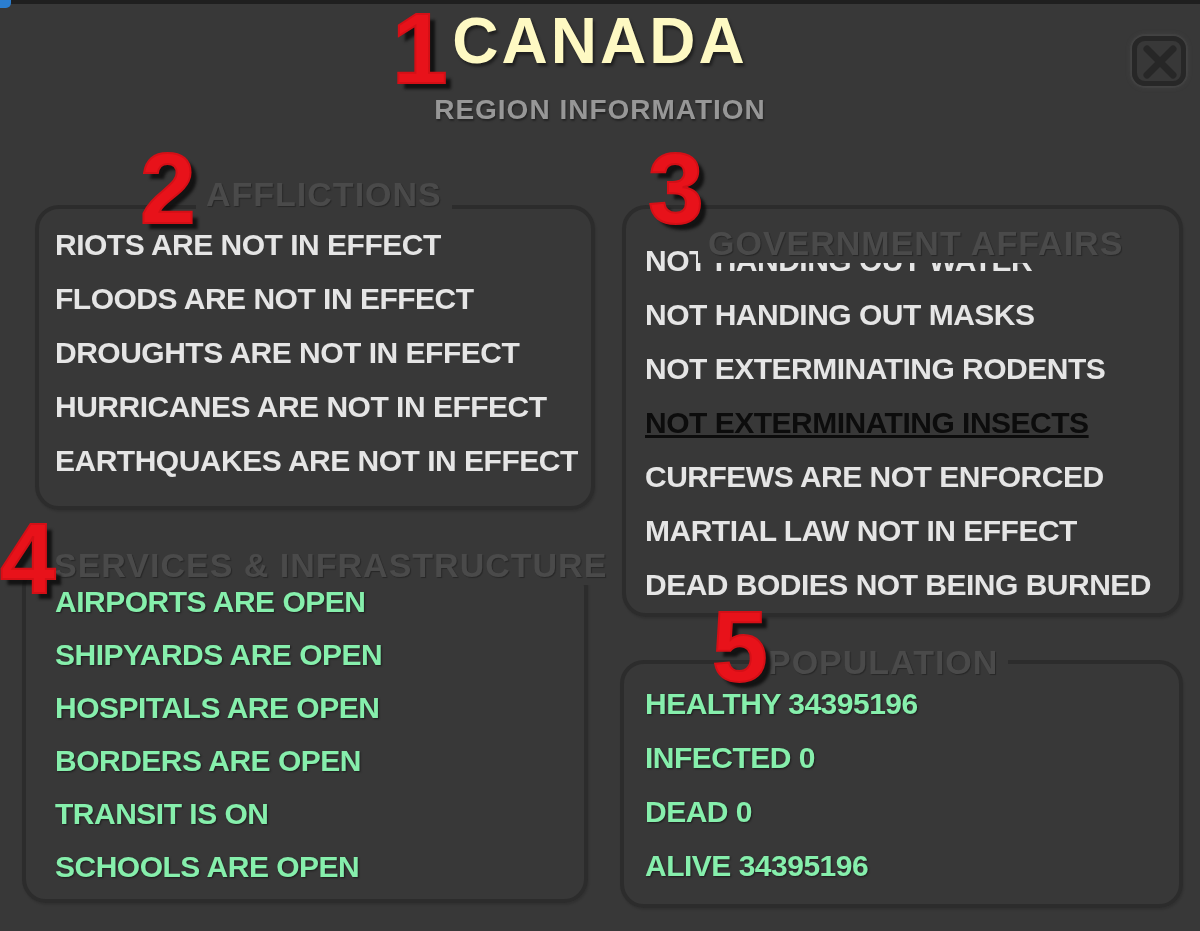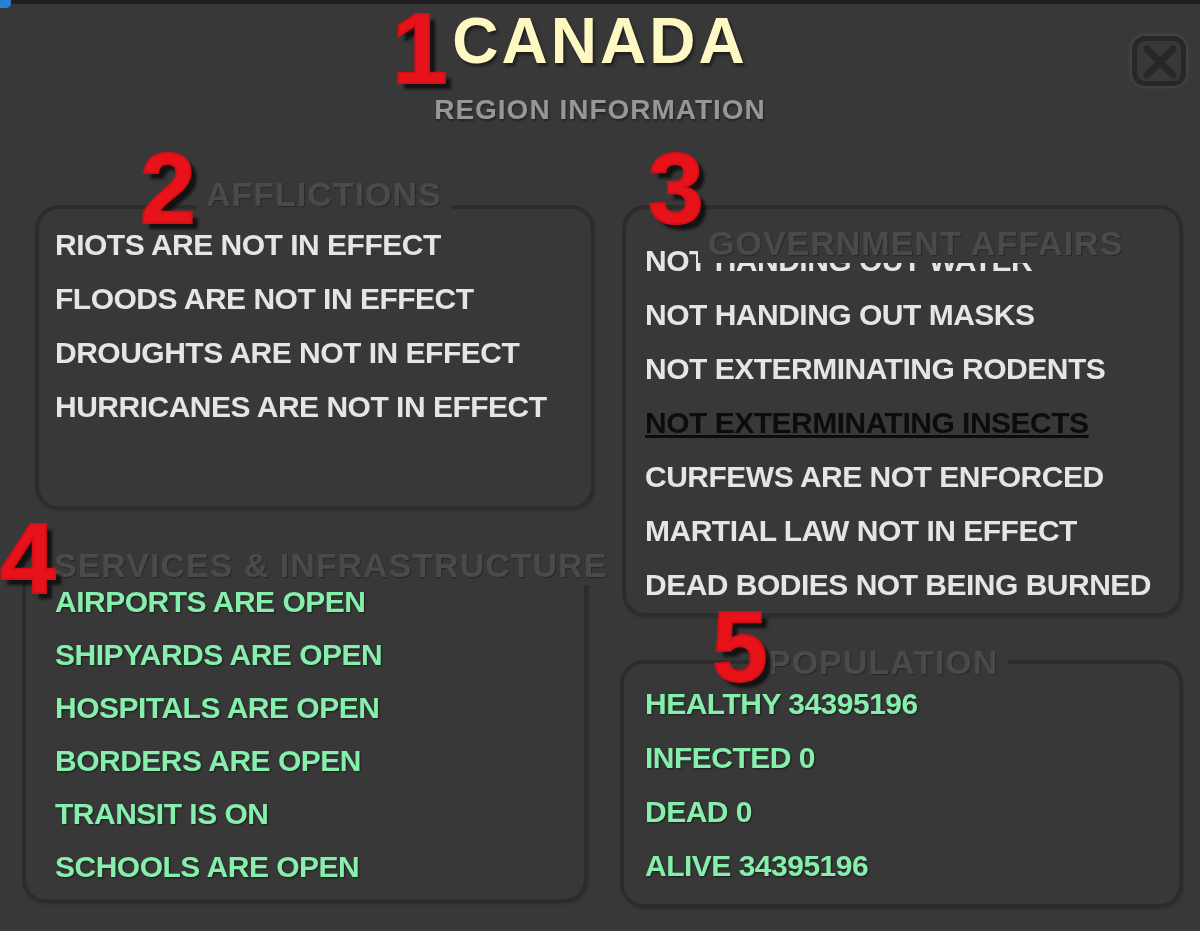--- a/index.html
+++ b/index.html
@@ -98,20 +98,21 @@
   </svg>
 </div>
 
 <div class="box box-afflictions"></div>
 <div class="legend legend-afflictions">AFFLICTIONS</div>
 <div class="rows rows-afflictions">
   <div class="row dim">RIOTS ARE NOT IN EFFECT</div>
   <div class="row dim">FLOODS ARE NOT IN EFFECT</div>
   <div class="row dim">DROUGHTS ARE NOT IN EFFECT</div>
   <div class="row dim">HURRICANES ARE NOT IN EFFECT</div>
+  <div class="row dim">EARTHQUAKES ARE NOT IN EFFECT</div>
 </div>
 
 <div class="box box-government"></div>
 <div class="legend legend-government">GOVERNMENT AFFAIRS</div>
 <div class="rows rows-government">
   <div class="row dim">NOT HANDING OUT WATER</div>
   <div class="row dim">NOT HANDING OUT MASKS</div>
   <div class="row dim">NOT EXTERMINATING RODENTS</div>
   <div class="row highlight">NOT EXTERMINATING INSECTS</div>
   <div class="row dim">CURFEWS ARE NOT ENFORCED</div>

